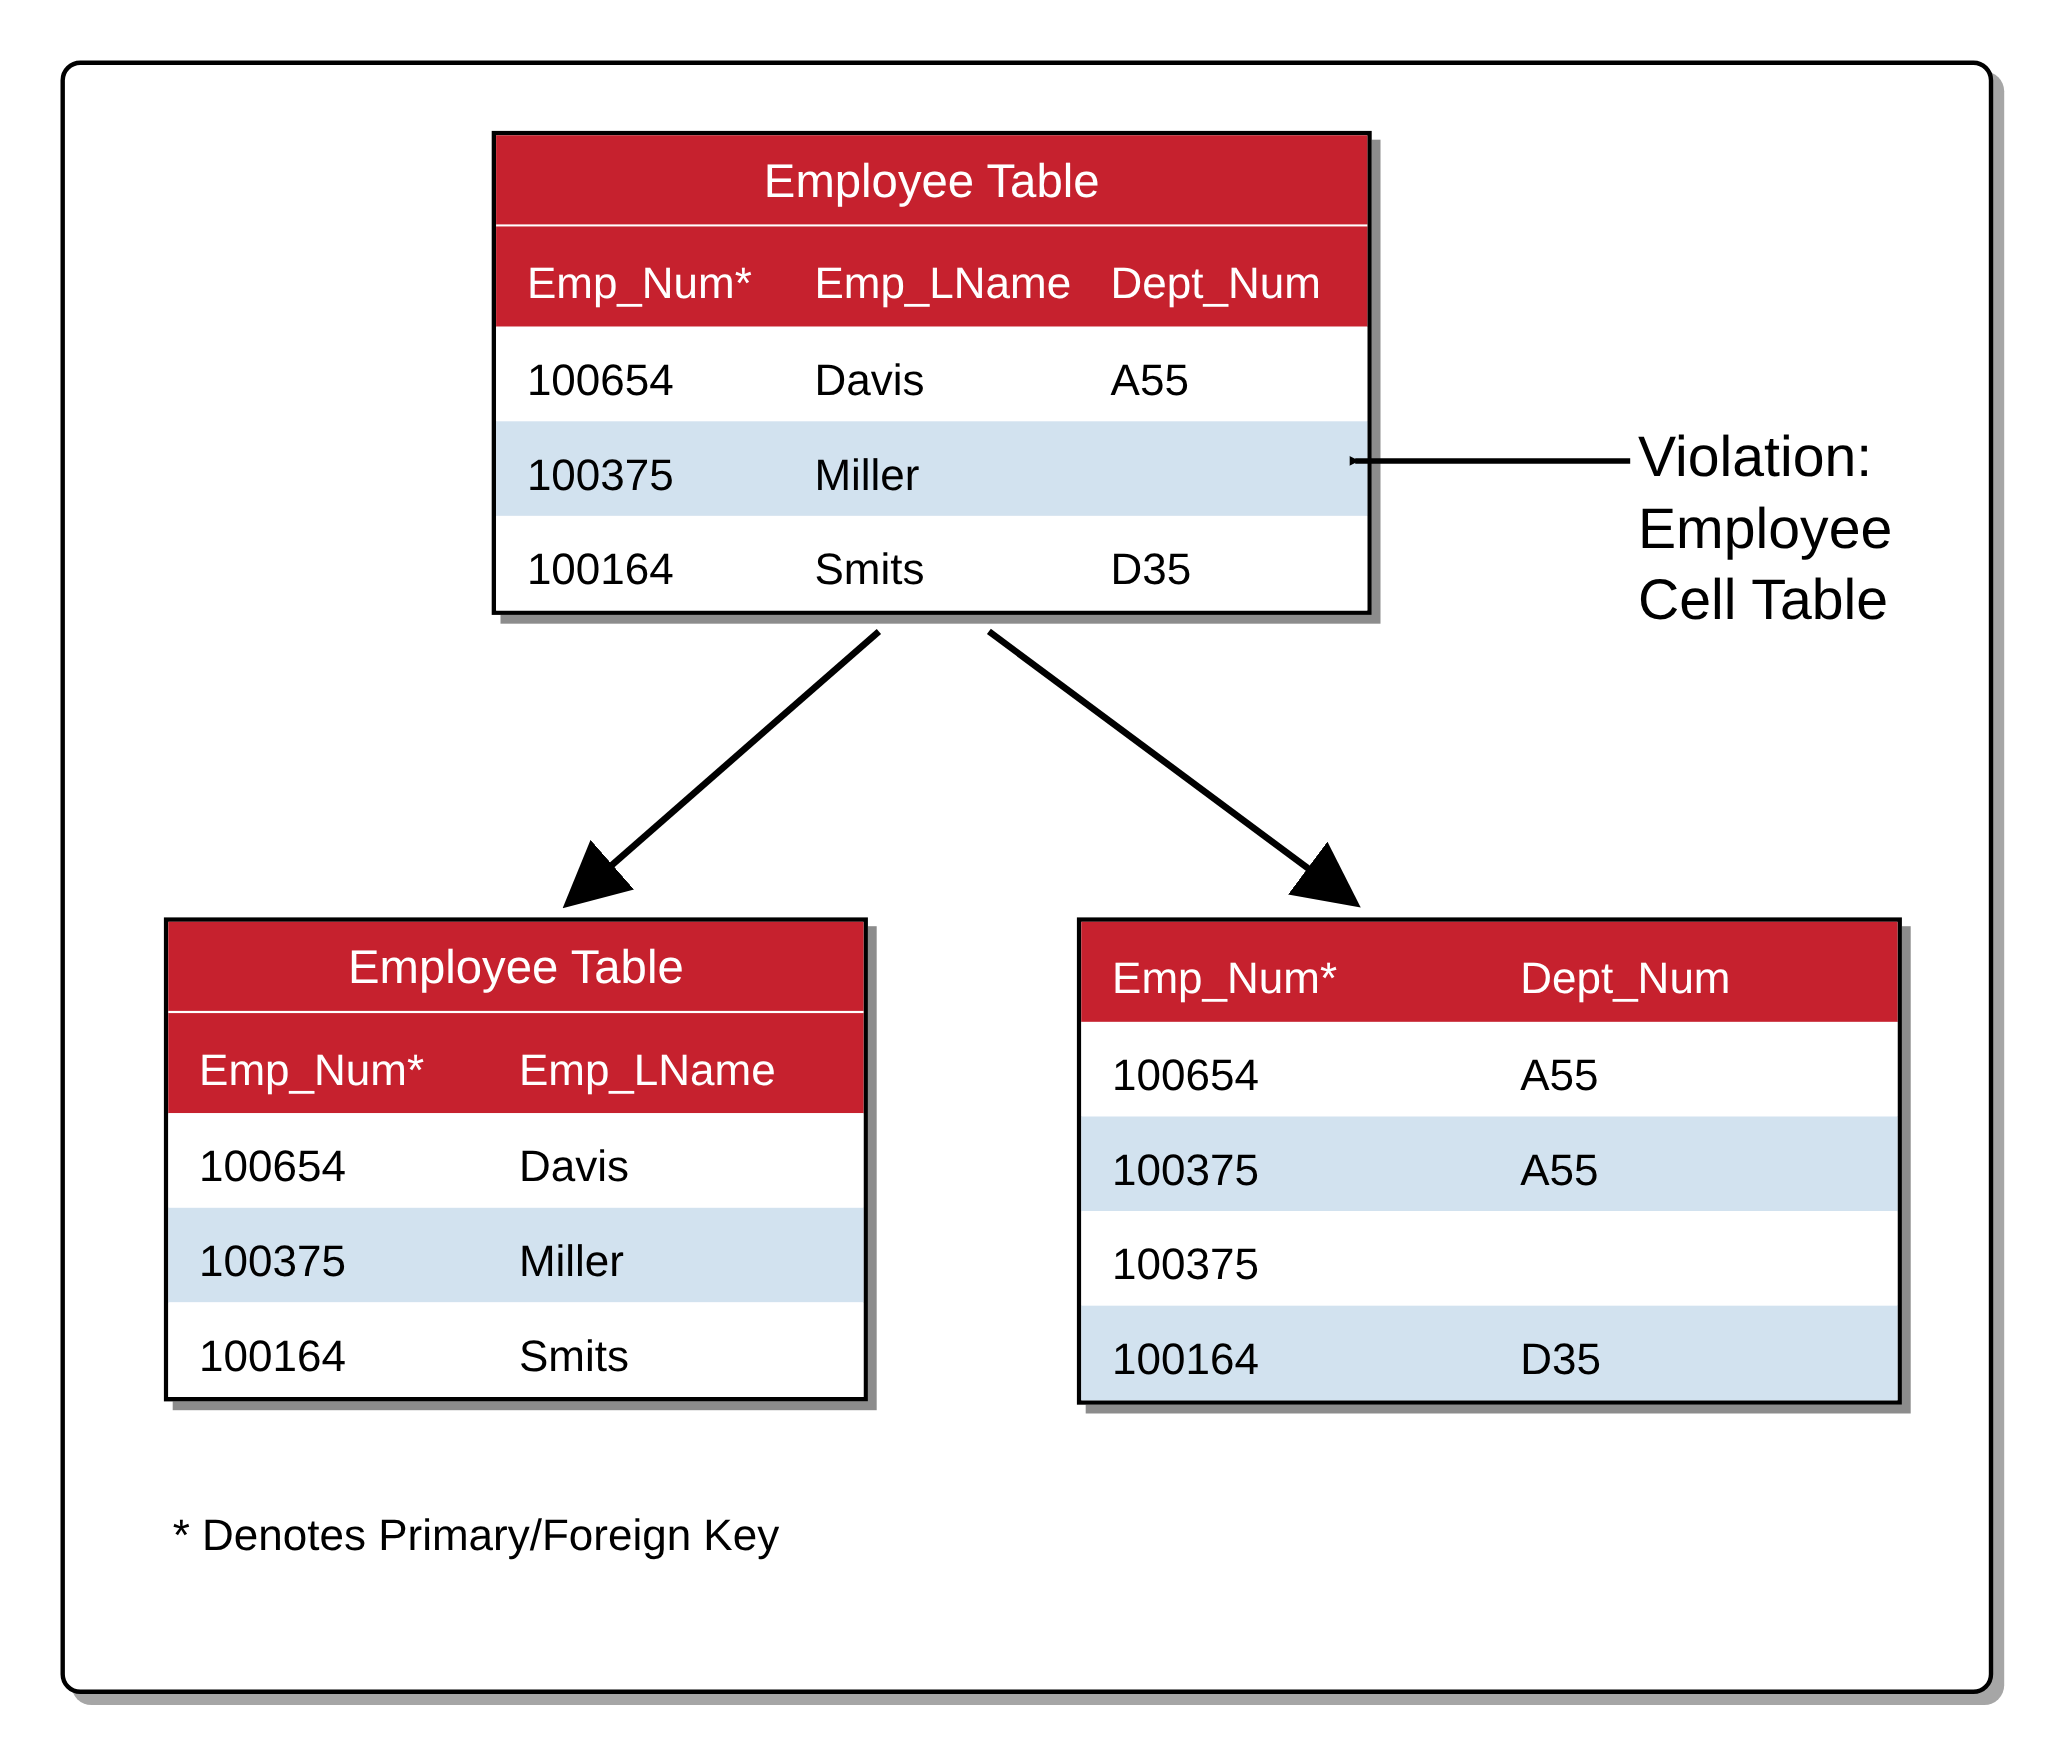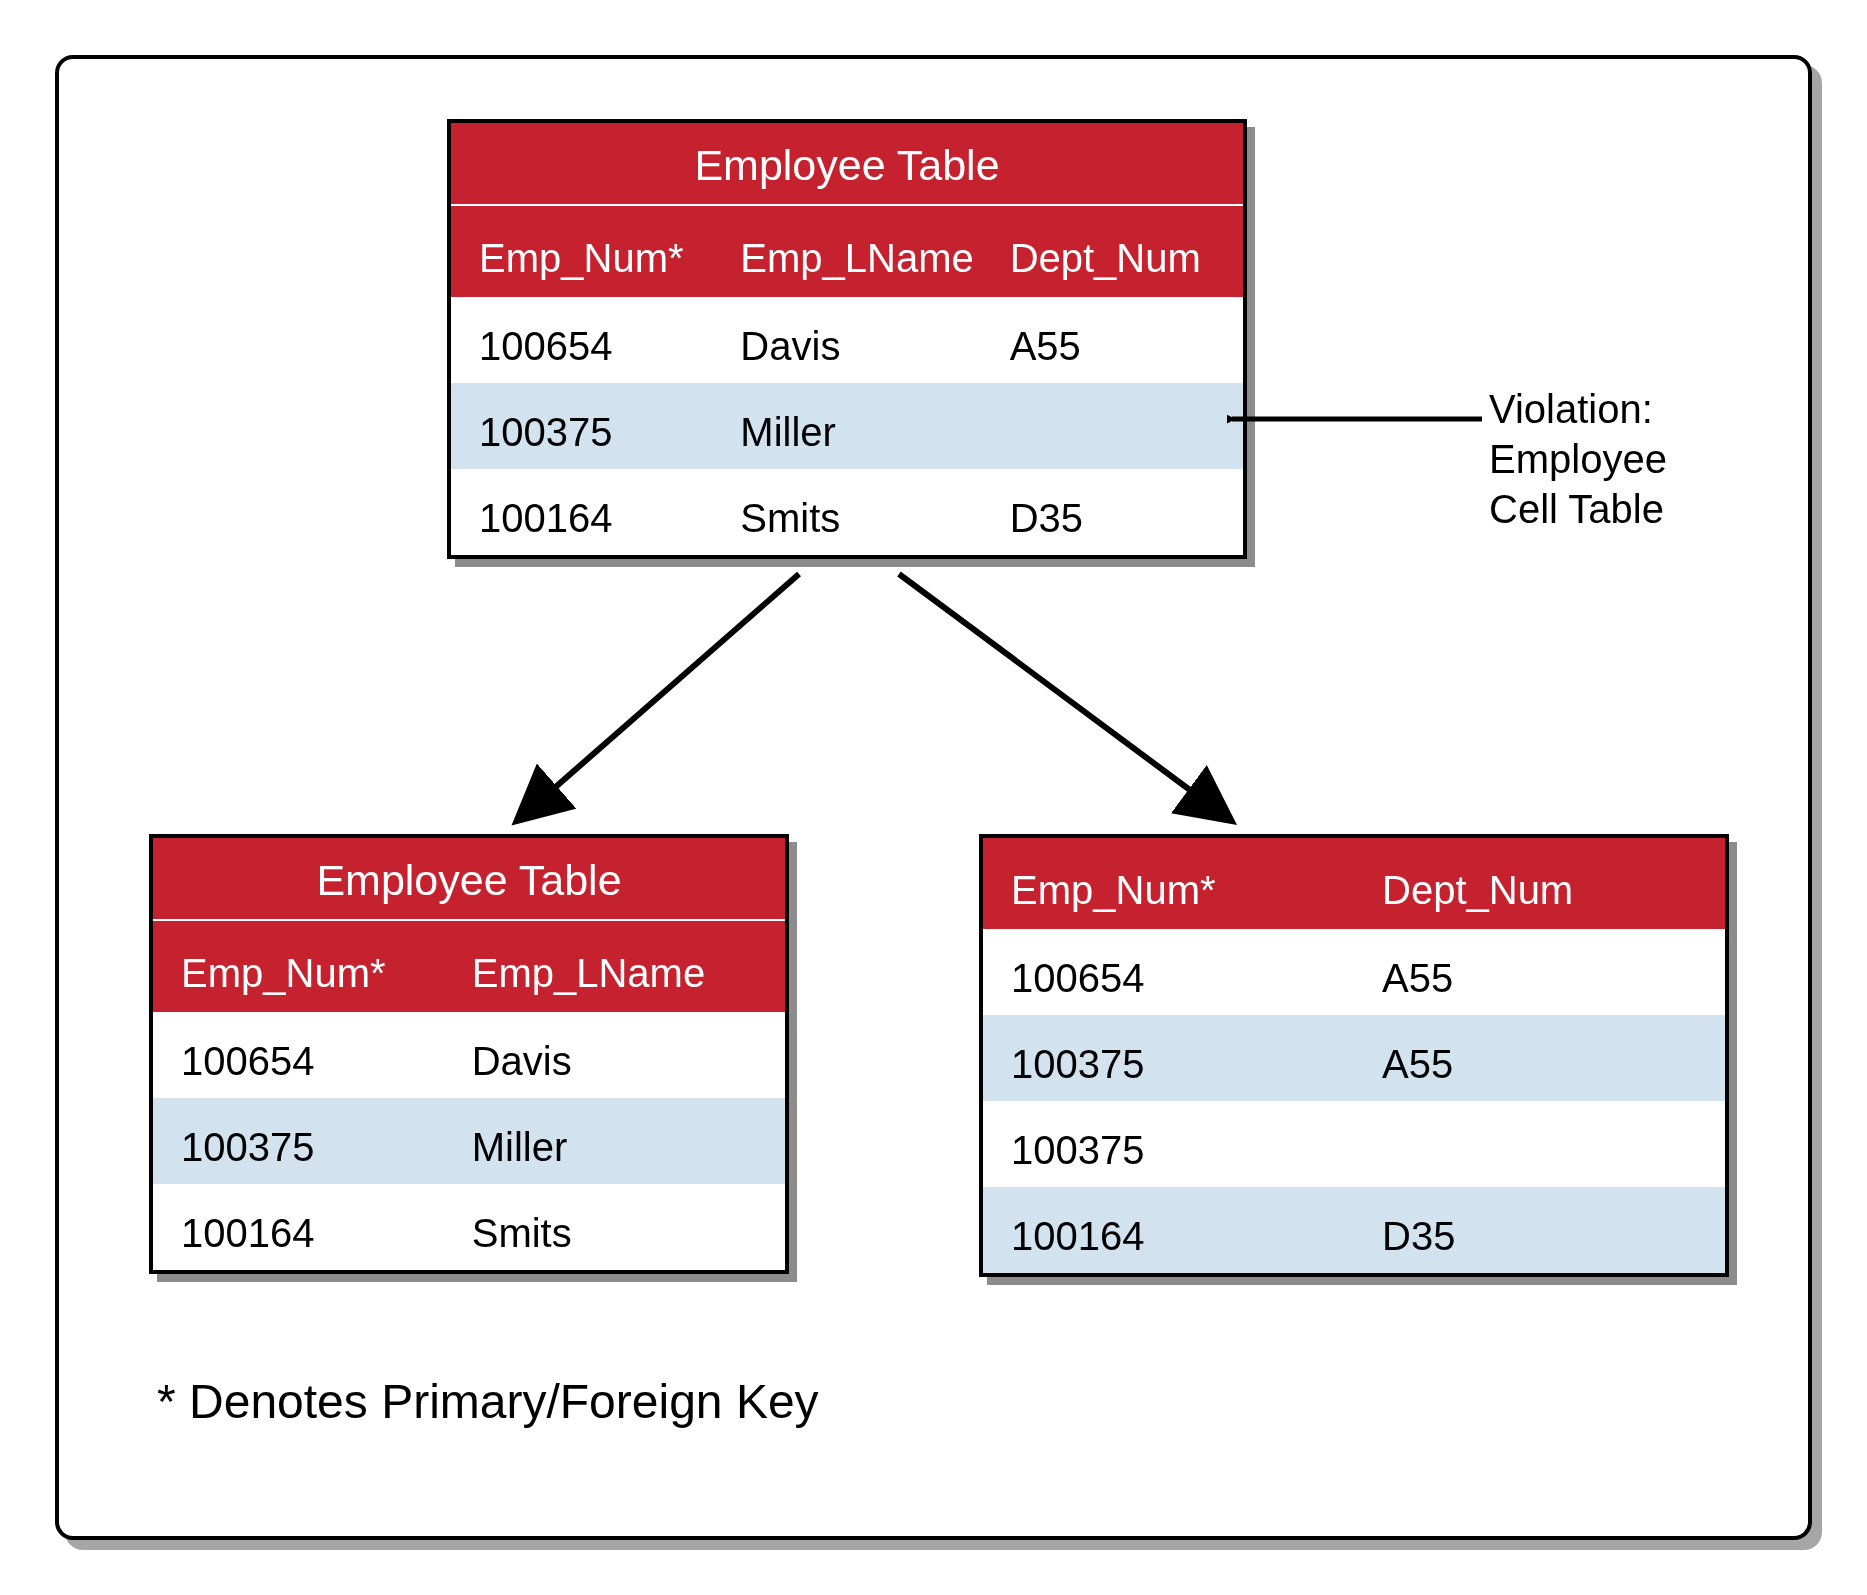--- a/index.html
+++ b/index.html
@@ -83,29 +83,29 @@
 
   
   .top { left: 388px; top: 60px; width: 800px; }
   .bl  { left: 90px;  top: 775px; width: 640px; }
   .br  { left: 920px; top: 775px; width: 750px; }
 
   .footnote {
     position: absolute;
     left: 98px;
     top: 1315px;
-    font-size: 48px;
+    font-size: 40px;
     color: #000;
   }
 
   .annotation {
     position: absolute;
     left: 1430px;
     top: 325px;
-    font-size: 40px;
+    font-size: 52px;
     color: #000;
     line-height: 1.25;
   }
 
   .connector {
     position: absolute;
     pointer-events: none;
   }
 </style>
 </head>

